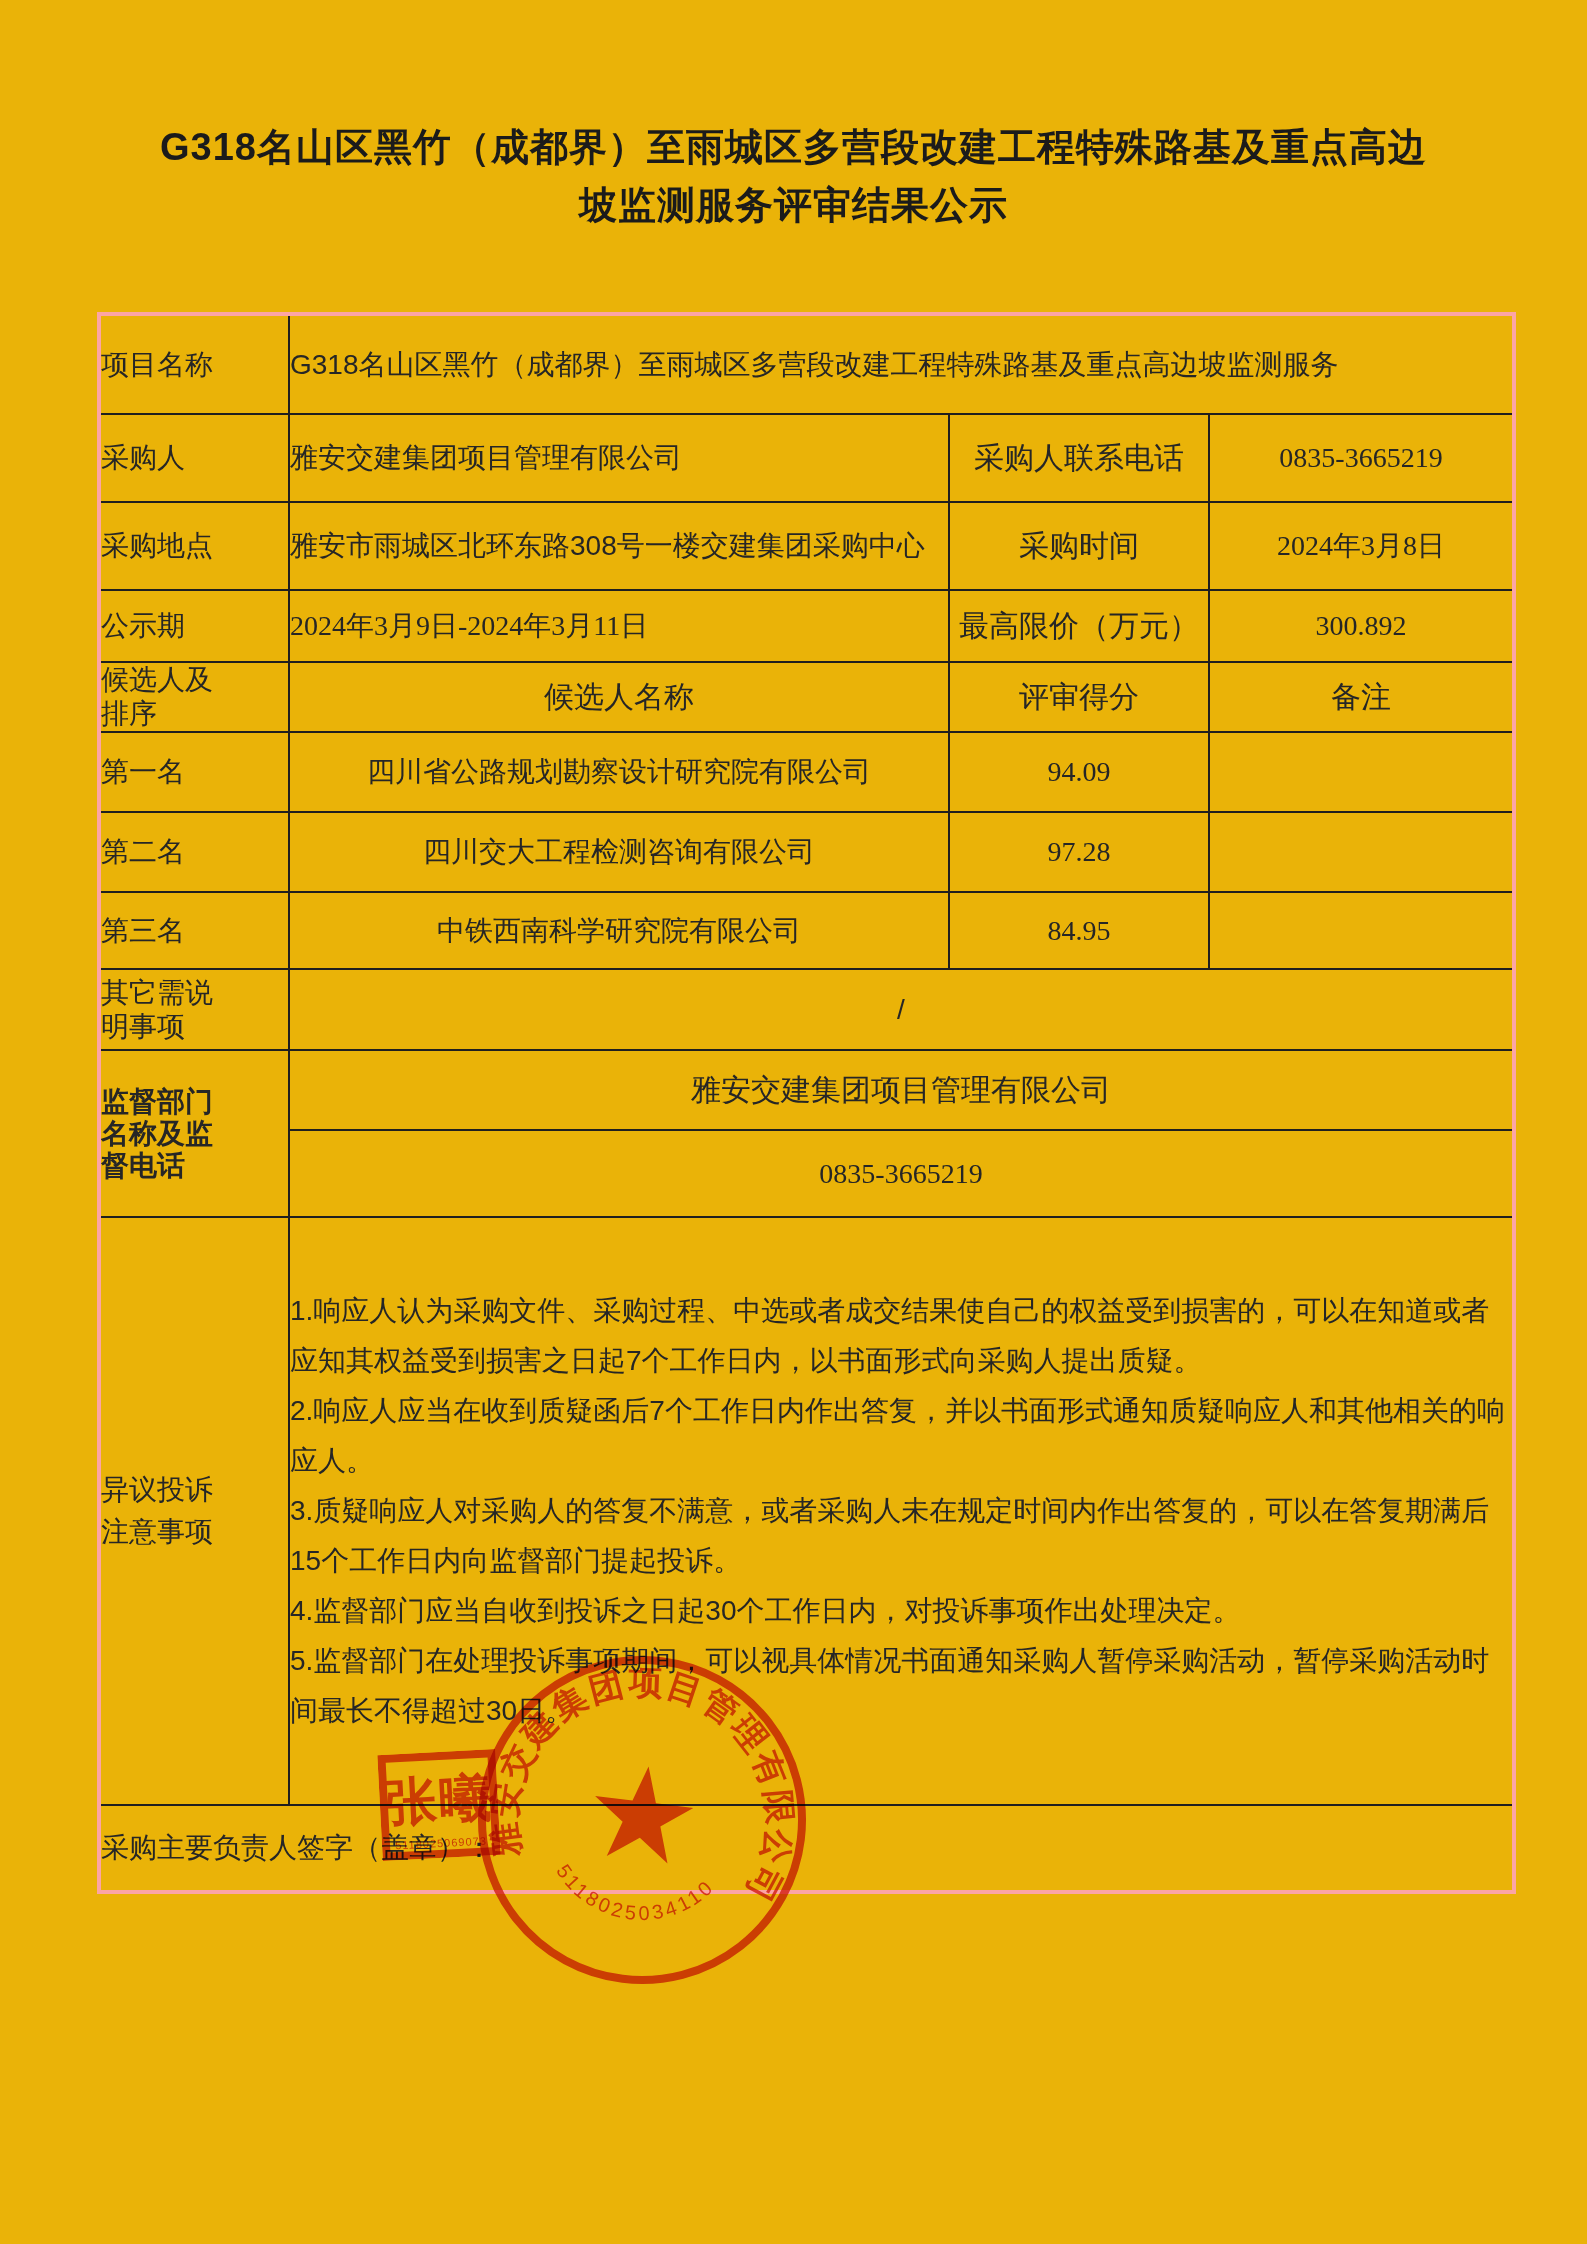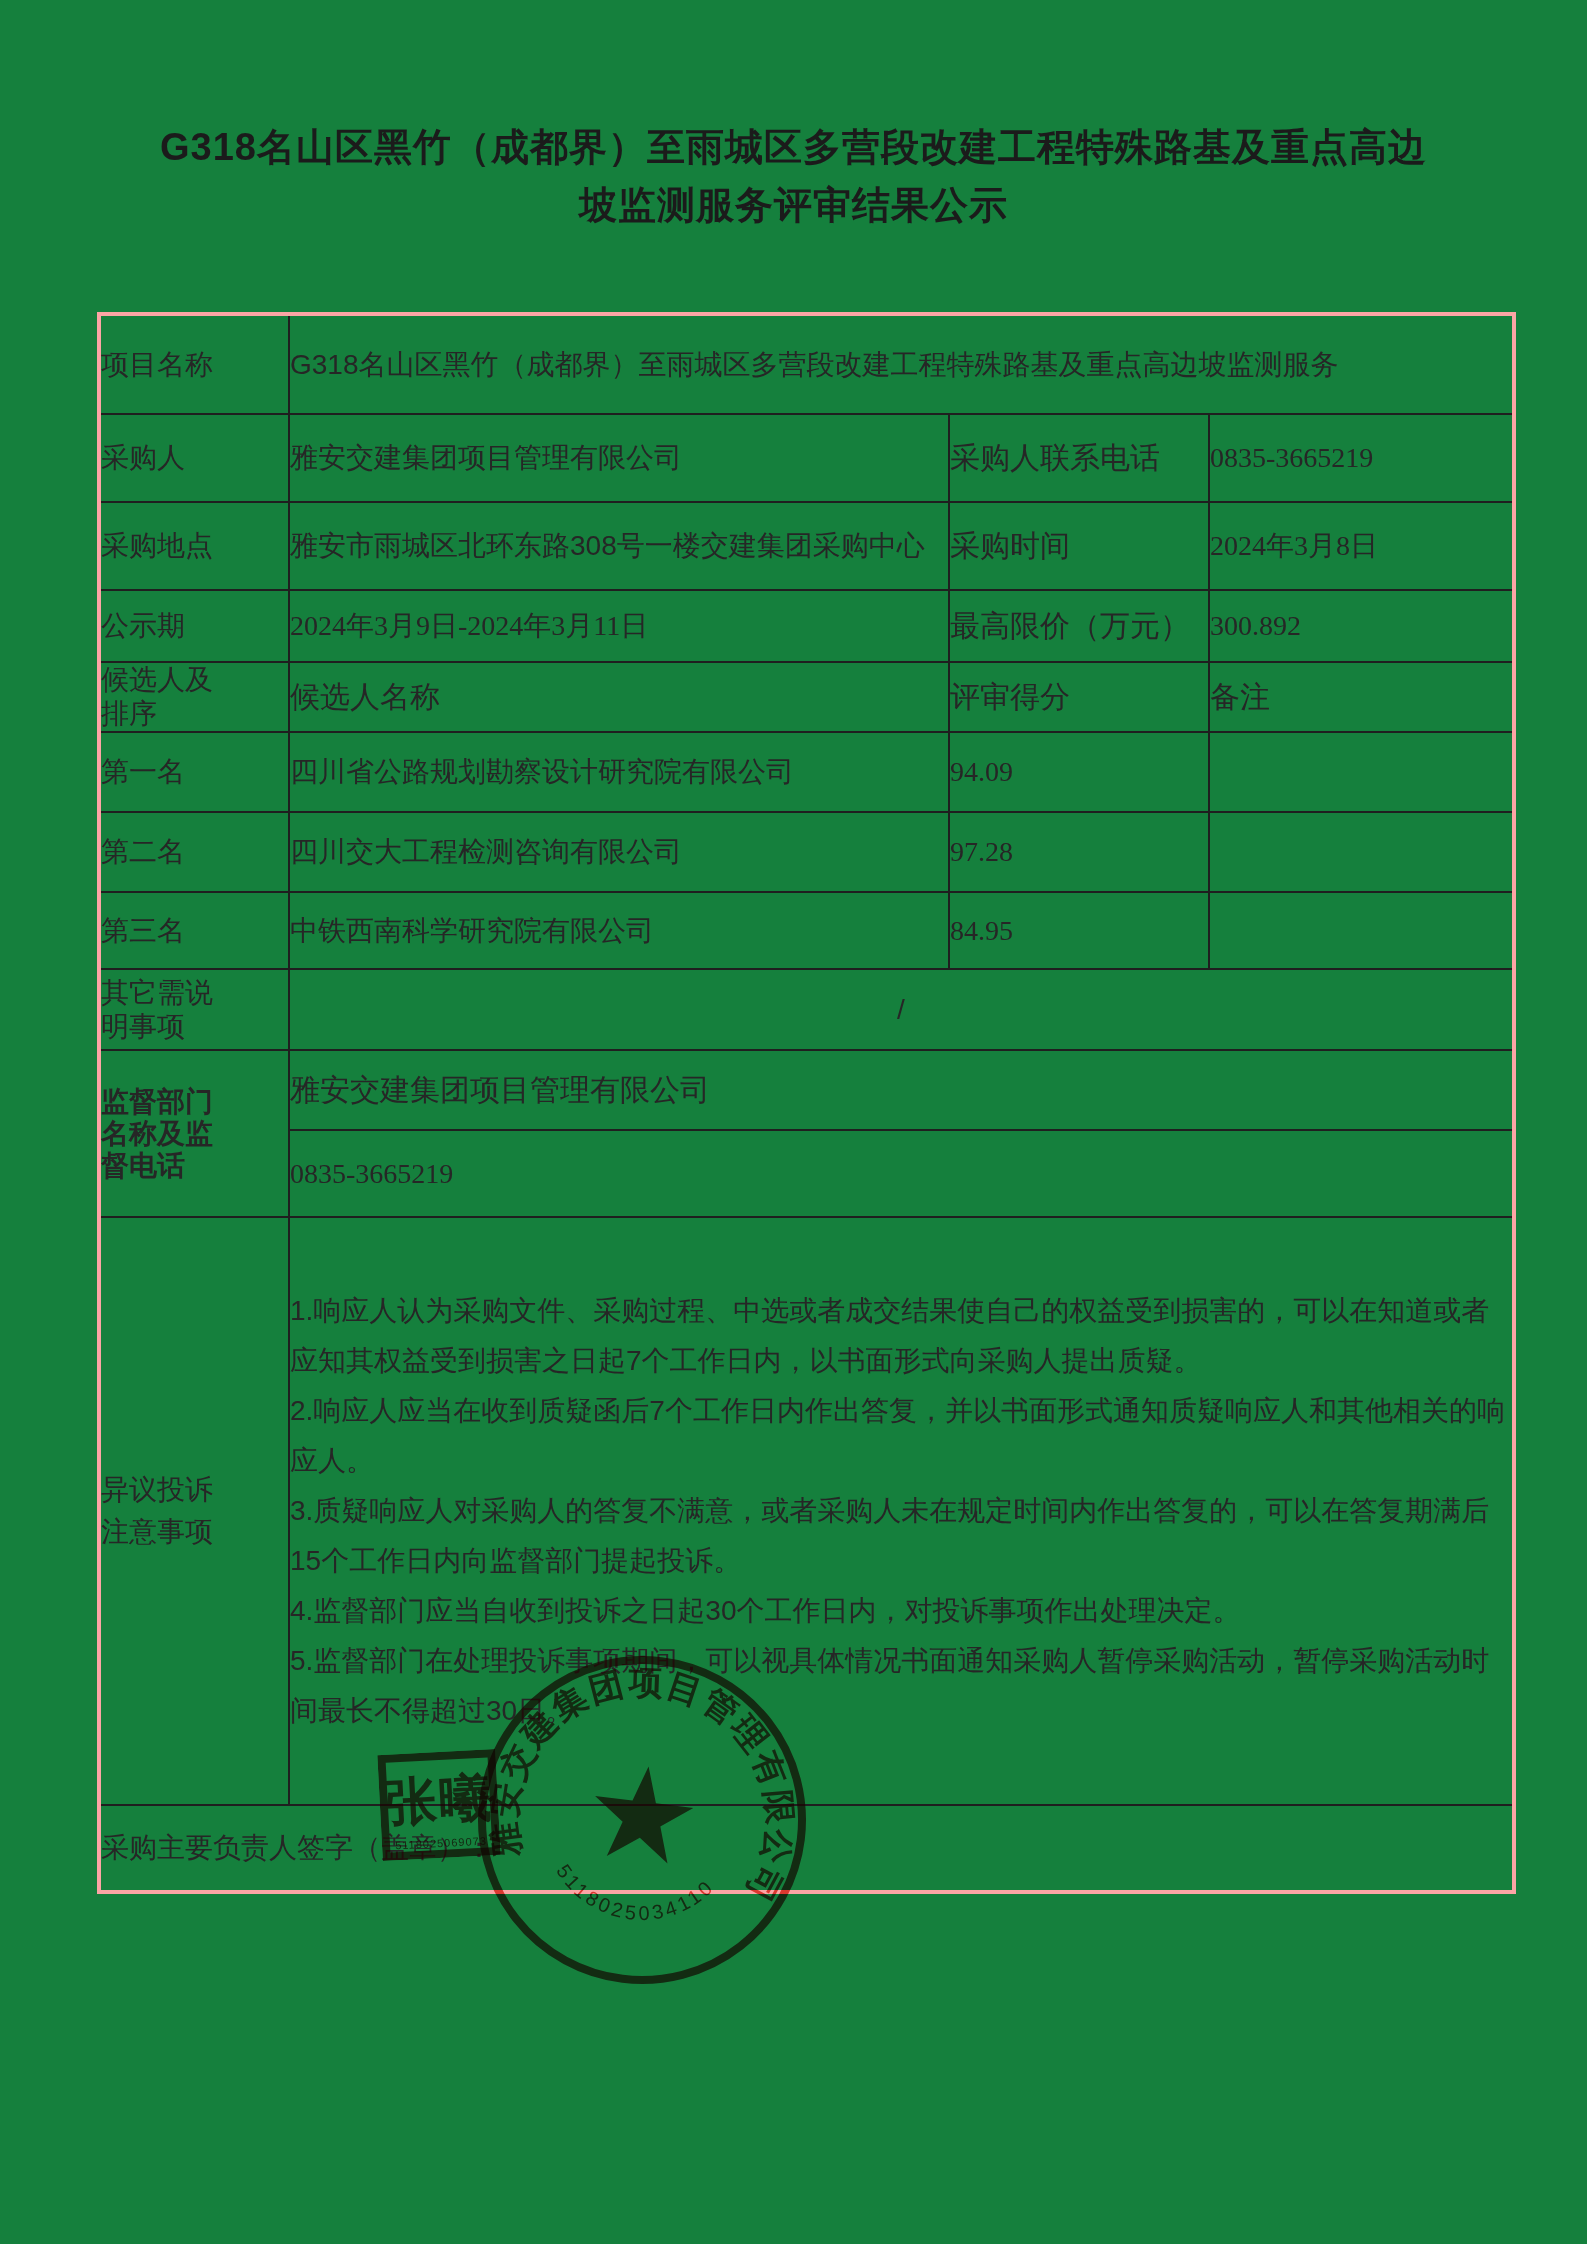--- a/index.html
+++ b/index.html
@@ -1,20 +1,20 @@
 <!DOCTYPE html>
 <html><head>
 <meta charset="utf-8">
 <style>
   html,body{margin:0;padding:0;background:#e8e8e8;}
   .page{
     position:relative;
     width:1587px;height:2244px;
     margin:0 auto;
-    background:#15803d;
+    background:#eab308;
     font-family:"Liberation Sans",sans-serif;
     color:#222;
     overflow:hidden;
   }
   .doc-title{
     position:absolute;
     left:0;right:0;top:118px;
     text-align:center;
     font-size:38px;
     font-weight:700;
@@ -46,21 +46,21 @@
     line-height:40px;
   }
   td.lbl-c{
     font-size:30px;
     text-align:left;
     white-space:pre-line;
     line-height:32px;
     font-weight:bold;
   }
   td.val-l{ text-align:left; padding-left:10px; }
-  td.val-c{ text-align:left;margin-top:48px; }
+  td.val-c{ text-align:center;margin-top:48px; }
   .serif{ font-family:"Liberation Serif","DejaVu Serif",serif; font-size:30px; }
   td.slash-cell{
     text-align:center;
     font-size:50px;
     font-weight:300;
   }
   td.notice{
     font-size:31px;
     line-height:50px;
     text-align:left;

